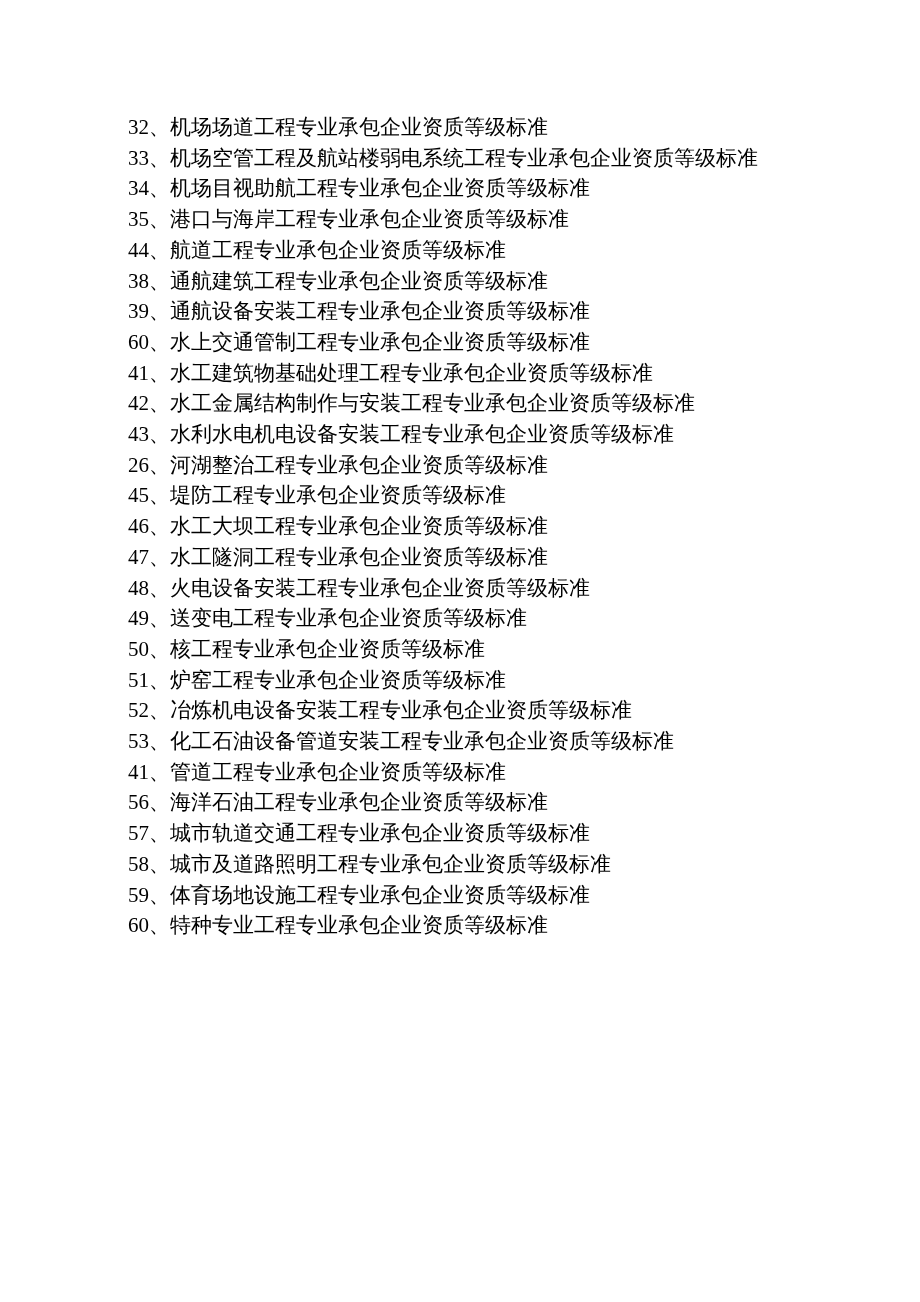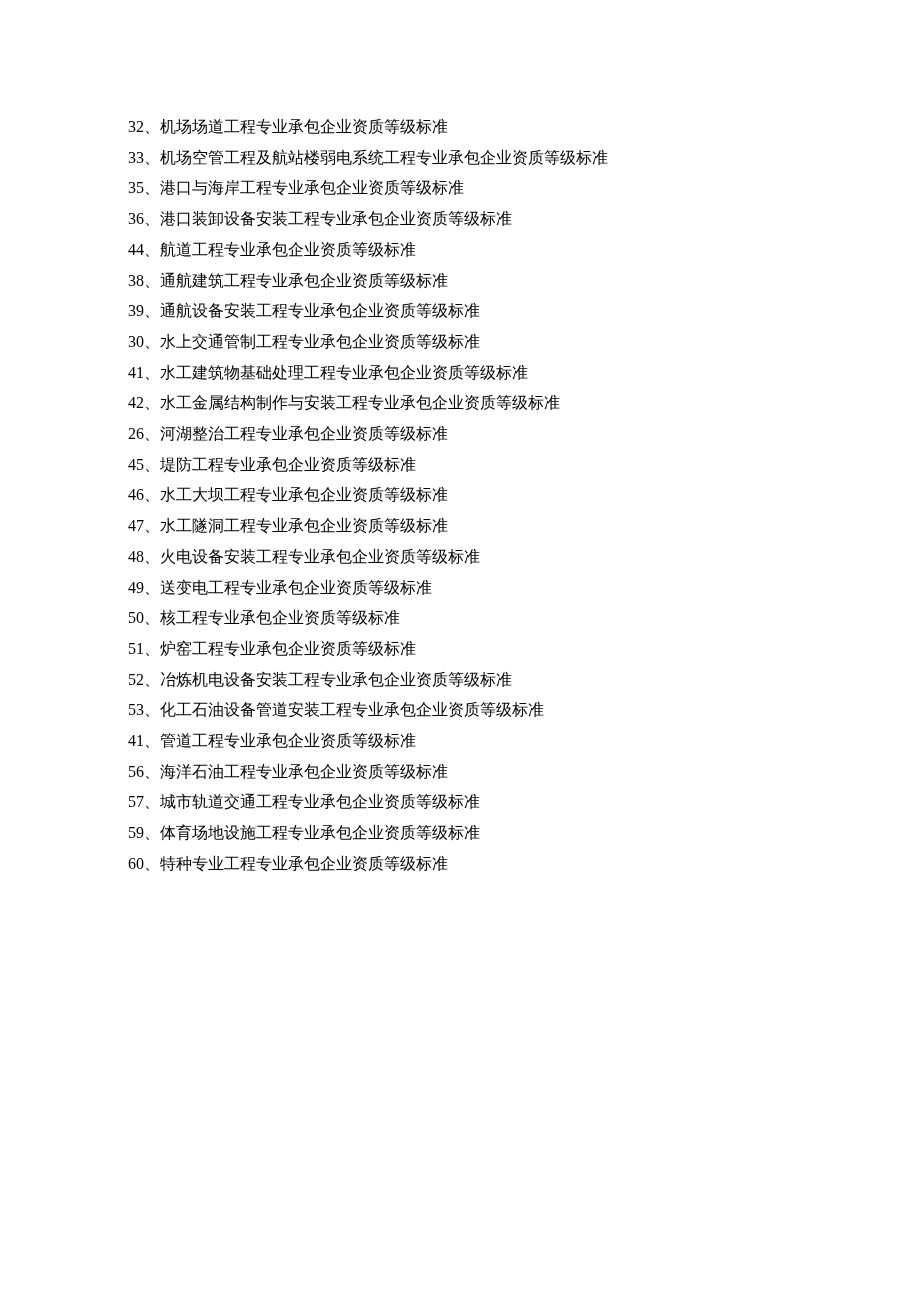--- a/index.html
+++ b/index.html
@@ -9,48 +9,50 @@
     }
     body {
       width: 920px;
       height: 1302px;
       background: #ffffff;
       font-family: "SimSun", "宋体", serif;
       padding-top: 112px;
       padding-left: 128px;
     }
     .list-item {
-      font-size: 16px;
+      font-size: 21px;
       color: #000000;
       line-height: 30.7px;
       white-space: nowrap;
     }
   </style>
 </head>
 <body>
 
 <div>
   <div class="list-item">32、机场场道工程专业承包企业资质等级标准</div>
   <div class="list-item">33、机场空管工程及航站楼弱电系统工程专业承包企业资质等级标准</div>
+  <div class="list-item">34、机场目视助航工程专业承包企业资质等级标准</div>
   <div class="list-item">35、港口与海岸工程专业承包企业资质等级标准</div>
-  <div class="list-item">36、港口装卸设备安装工程专业承包企业资质等级标准</div>
   <div class="list-item">44、航道工程专业承包企业资质等级标准</div>
   <div class="list-item">38、通航建筑工程专业承包企业资质等级标准</div>
   <div class="list-item">39、通航设备安装工程专业承包企业资质等级标准</div>
-  <div class="list-item">30、水上交通管制工程专业承包企业资质等级标准</div>
+  <div class="list-item">60、水上交通管制工程专业承包企业资质等级标准</div>
   <div class="list-item">41、水工建筑物基础处理工程专业承包企业资质等级标准</div>
   <div class="list-item">42、水工金属结构制作与安装工程专业承包企业资质等级标准</div>
+  <div class="list-item">43、水利水电机电设备安装工程专业承包企业资质等级标准</div>
   <div class="list-item">26、河湖整治工程专业承包企业资质等级标准</div>
   <div class="list-item">45、堤防工程专业承包企业资质等级标准</div>
   <div class="list-item">46、水工大坝工程专业承包企业资质等级标准</div>
   <div class="list-item">47、水工隧洞工程专业承包企业资质等级标准</div>
   <div class="list-item">48、火电设备安装工程专业承包企业资质等级标准</div>
   <div class="list-item">49、送变电工程专业承包企业资质等级标准</div>
   <div class="list-item">50、核工程专业承包企业资质等级标准</div>
   <div class="list-item">51、炉窑工程专业承包企业资质等级标准</div>
   <div class="list-item">52、冶炼机电设备安装工程专业承包企业资质等级标准</div>
   <div class="list-item">53、化工石油设备管道安装工程专业承包企业资质等级标准</div>
   <div class="list-item">41、管道工程专业承包企业资质等级标准</div>
   <div class="list-item">56、海洋石油工程专业承包企业资质等级标准</div>
   <div class="list-item">57、城市轨道交通工程专业承包企业资质等级标准</div>
+  <div class="list-item">58、城市及道路照明工程专业承包企业资质等级标准</div>
   <div class="list-item">59、体育场地设施工程专业承包企业资质等级标准</div>
   <div class="list-item">60、特种专业工程专业承包企业资质等级标准</div>
 </div>
 
 </body></html>

